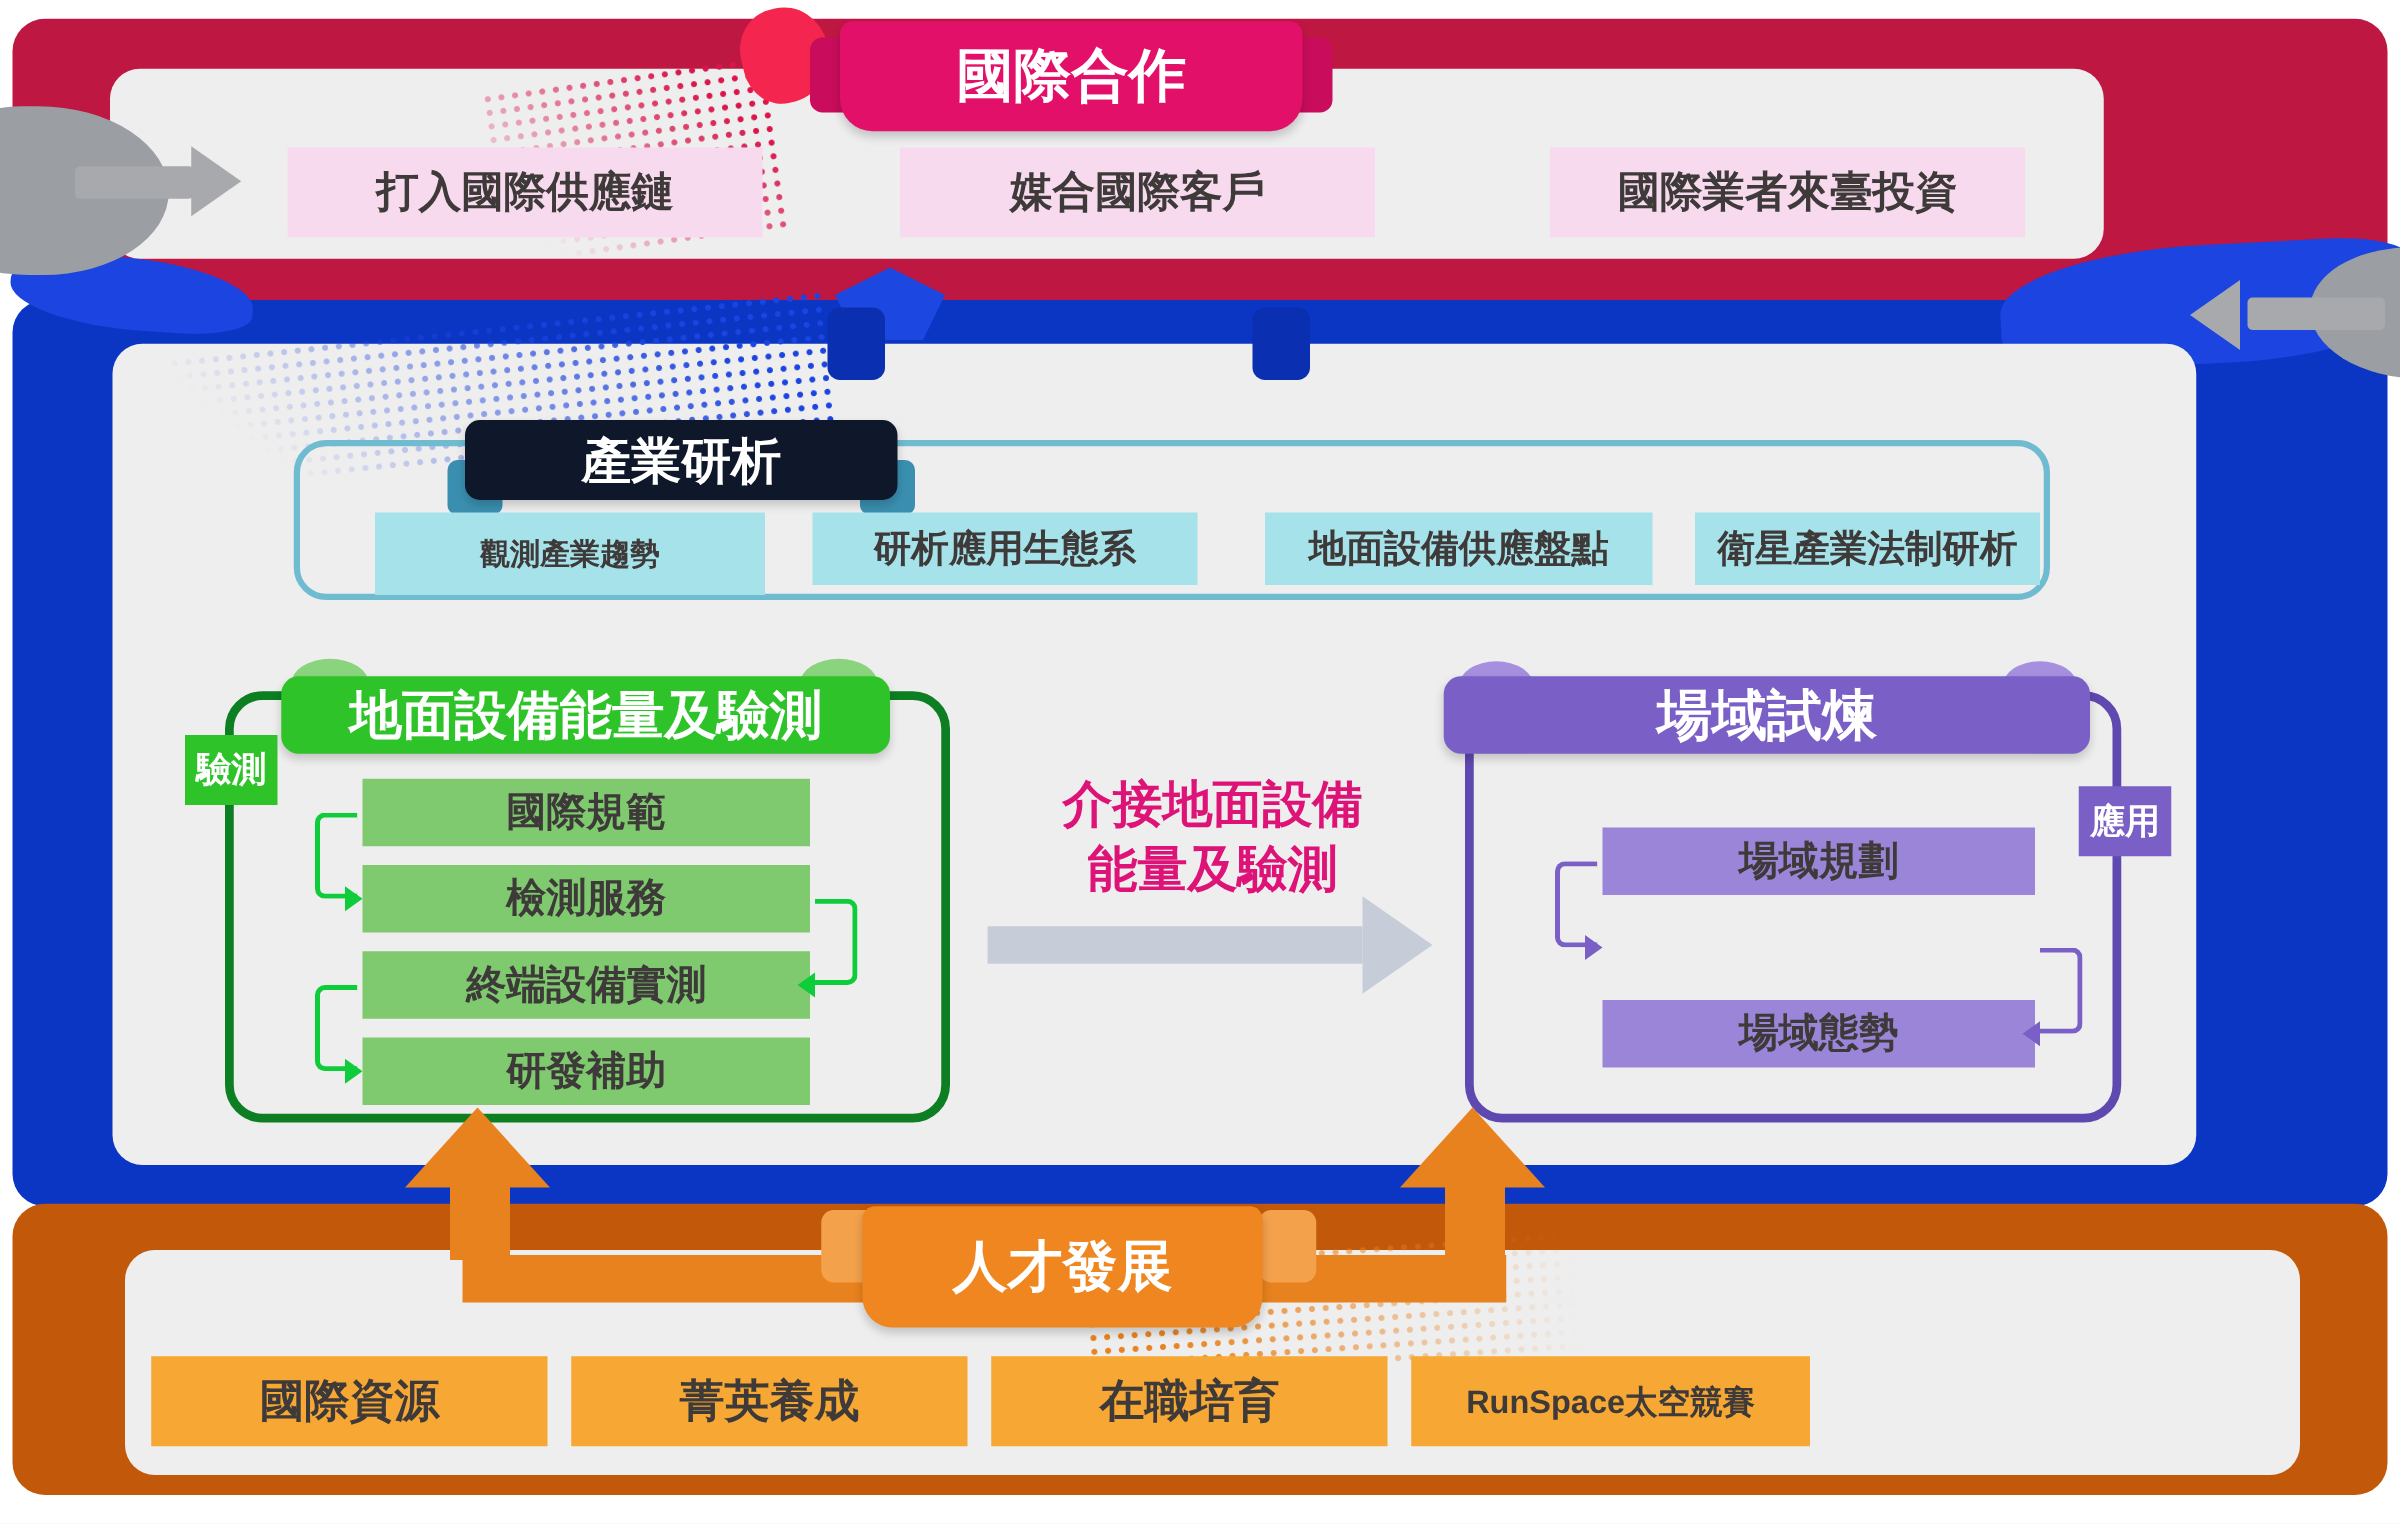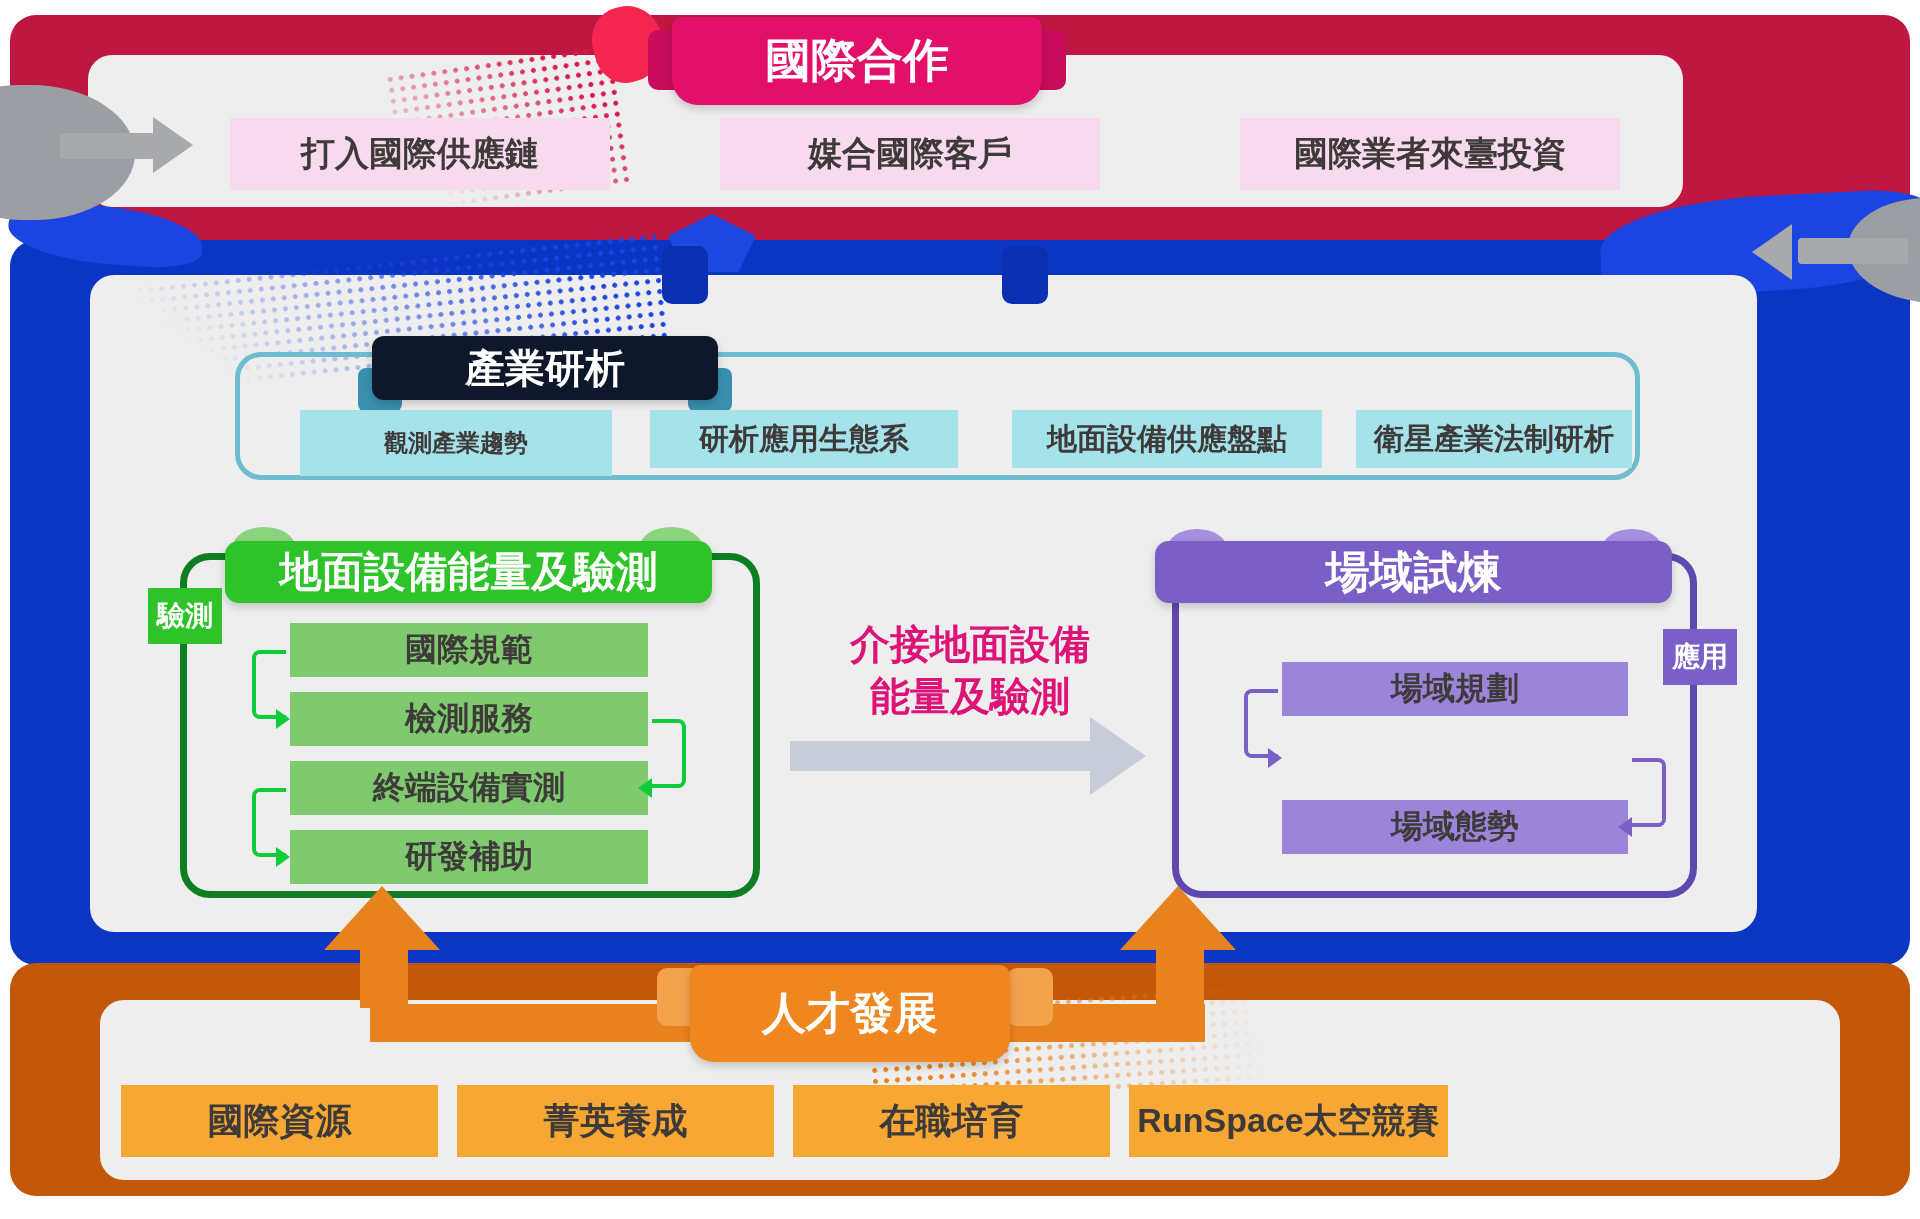--- a/index.html
+++ b/index.html
@@ -146,15 +146,15 @@
               border-bottom:64px solid #E8821E;"></div>
 
   <div class="abs" style="left:657px;top:968px;width:46px;height:58px;background:#F4A14C;border-radius:10px;"></div>
   <div class="abs" style="left:1007px;top:968px;width:46px;height:58px;background:#F4A14C;border-radius:10px;"></div>
   <div class="abs flexc white shadow" style="left:690px;top:965px;width:320px;height:97px;background:#F0861F;
               border-radius:10px 10px 24px 24px;font-size:44px;">人才發展</div>
 
   <div class="abs flexc dark" style="left:121px;top:1085px;width:317px;height:72px;background:#F7A733;font-size:36px;">國際資源</div>
   <div class="abs flexc dark" style="left:457px;top:1085px;width:317px;height:72px;background:#F7A733;font-size:36px;">菁英養成</div>
   <div class="abs flexc dark" style="left:793px;top:1085px;width:317px;height:72px;background:#F7A733;font-size:36px;">在職培育</div>
-  <div class="abs flexc dark" style="left:1129px;top:1085px;width:319px;height:72px;background:#F7A733;font-size:34px;text-align:center;">RunSpace太空競賽</div>
+  <div class="abs flexc dark" style="left:1129px;top:1085px;width:319px;height:72px;background:#F7A733;font-size:26px;text-align:center;">RunSpace太空競賽</div>
 
 </div>
 
 </body></html>

